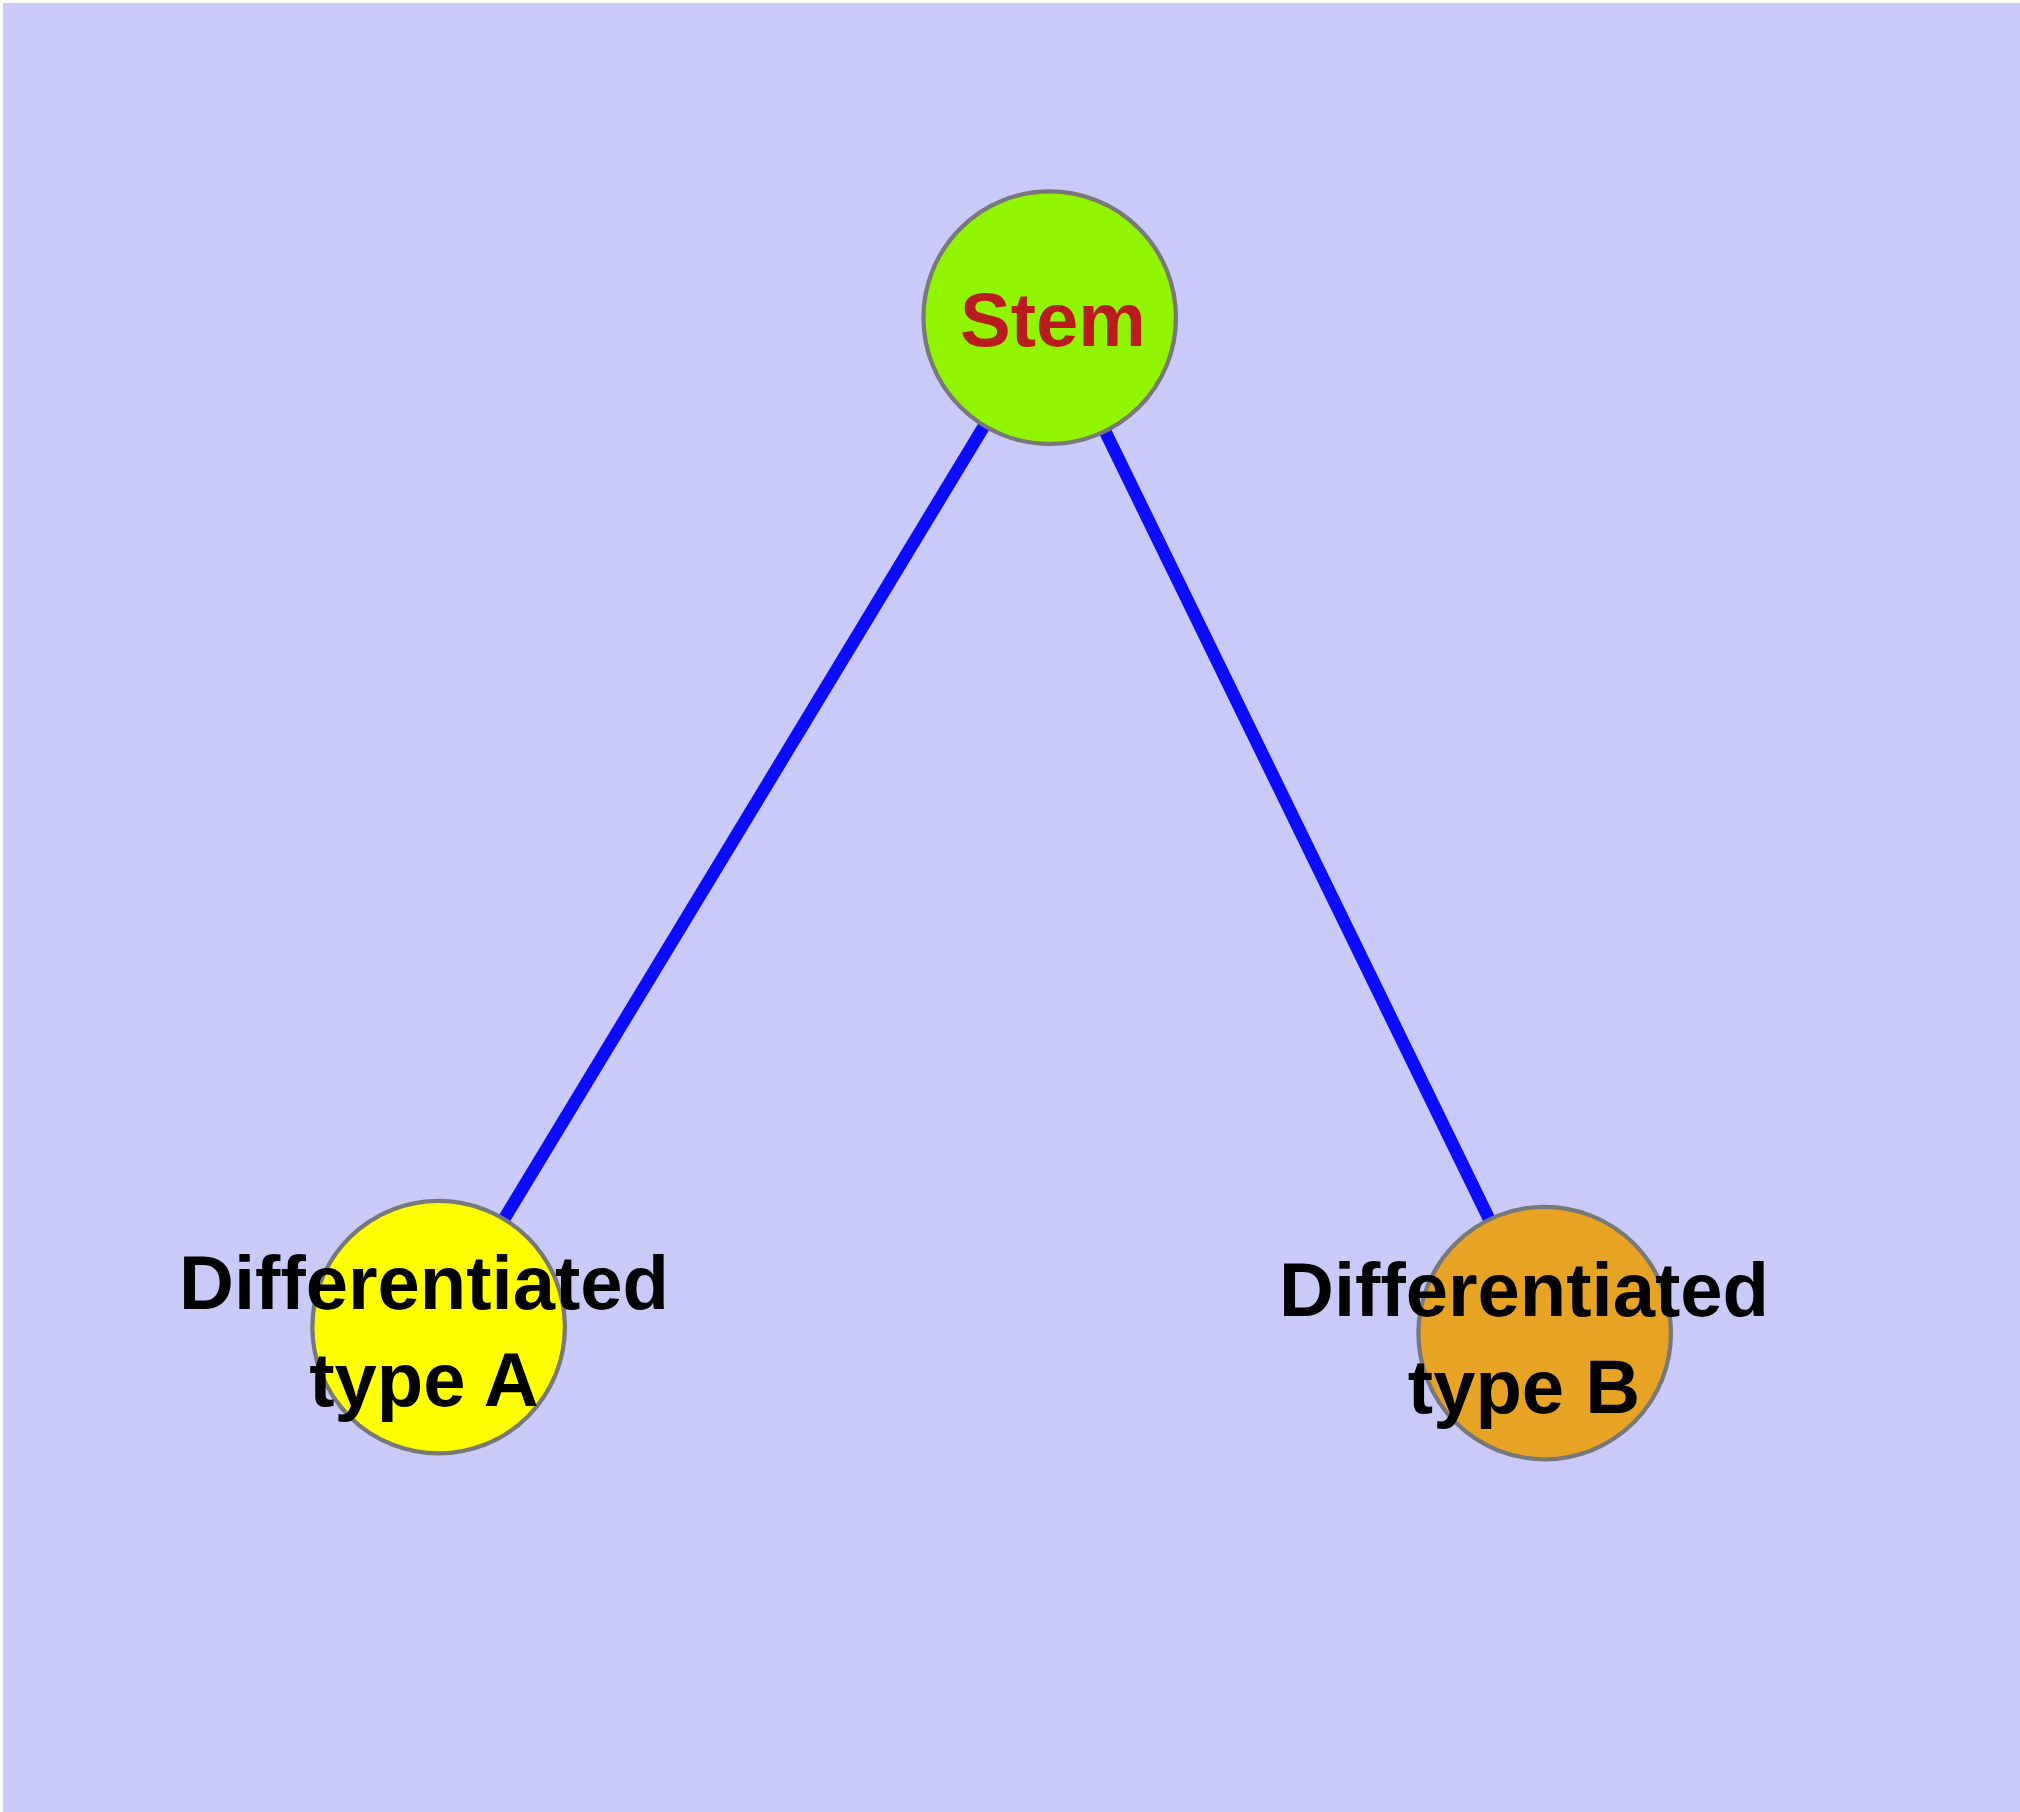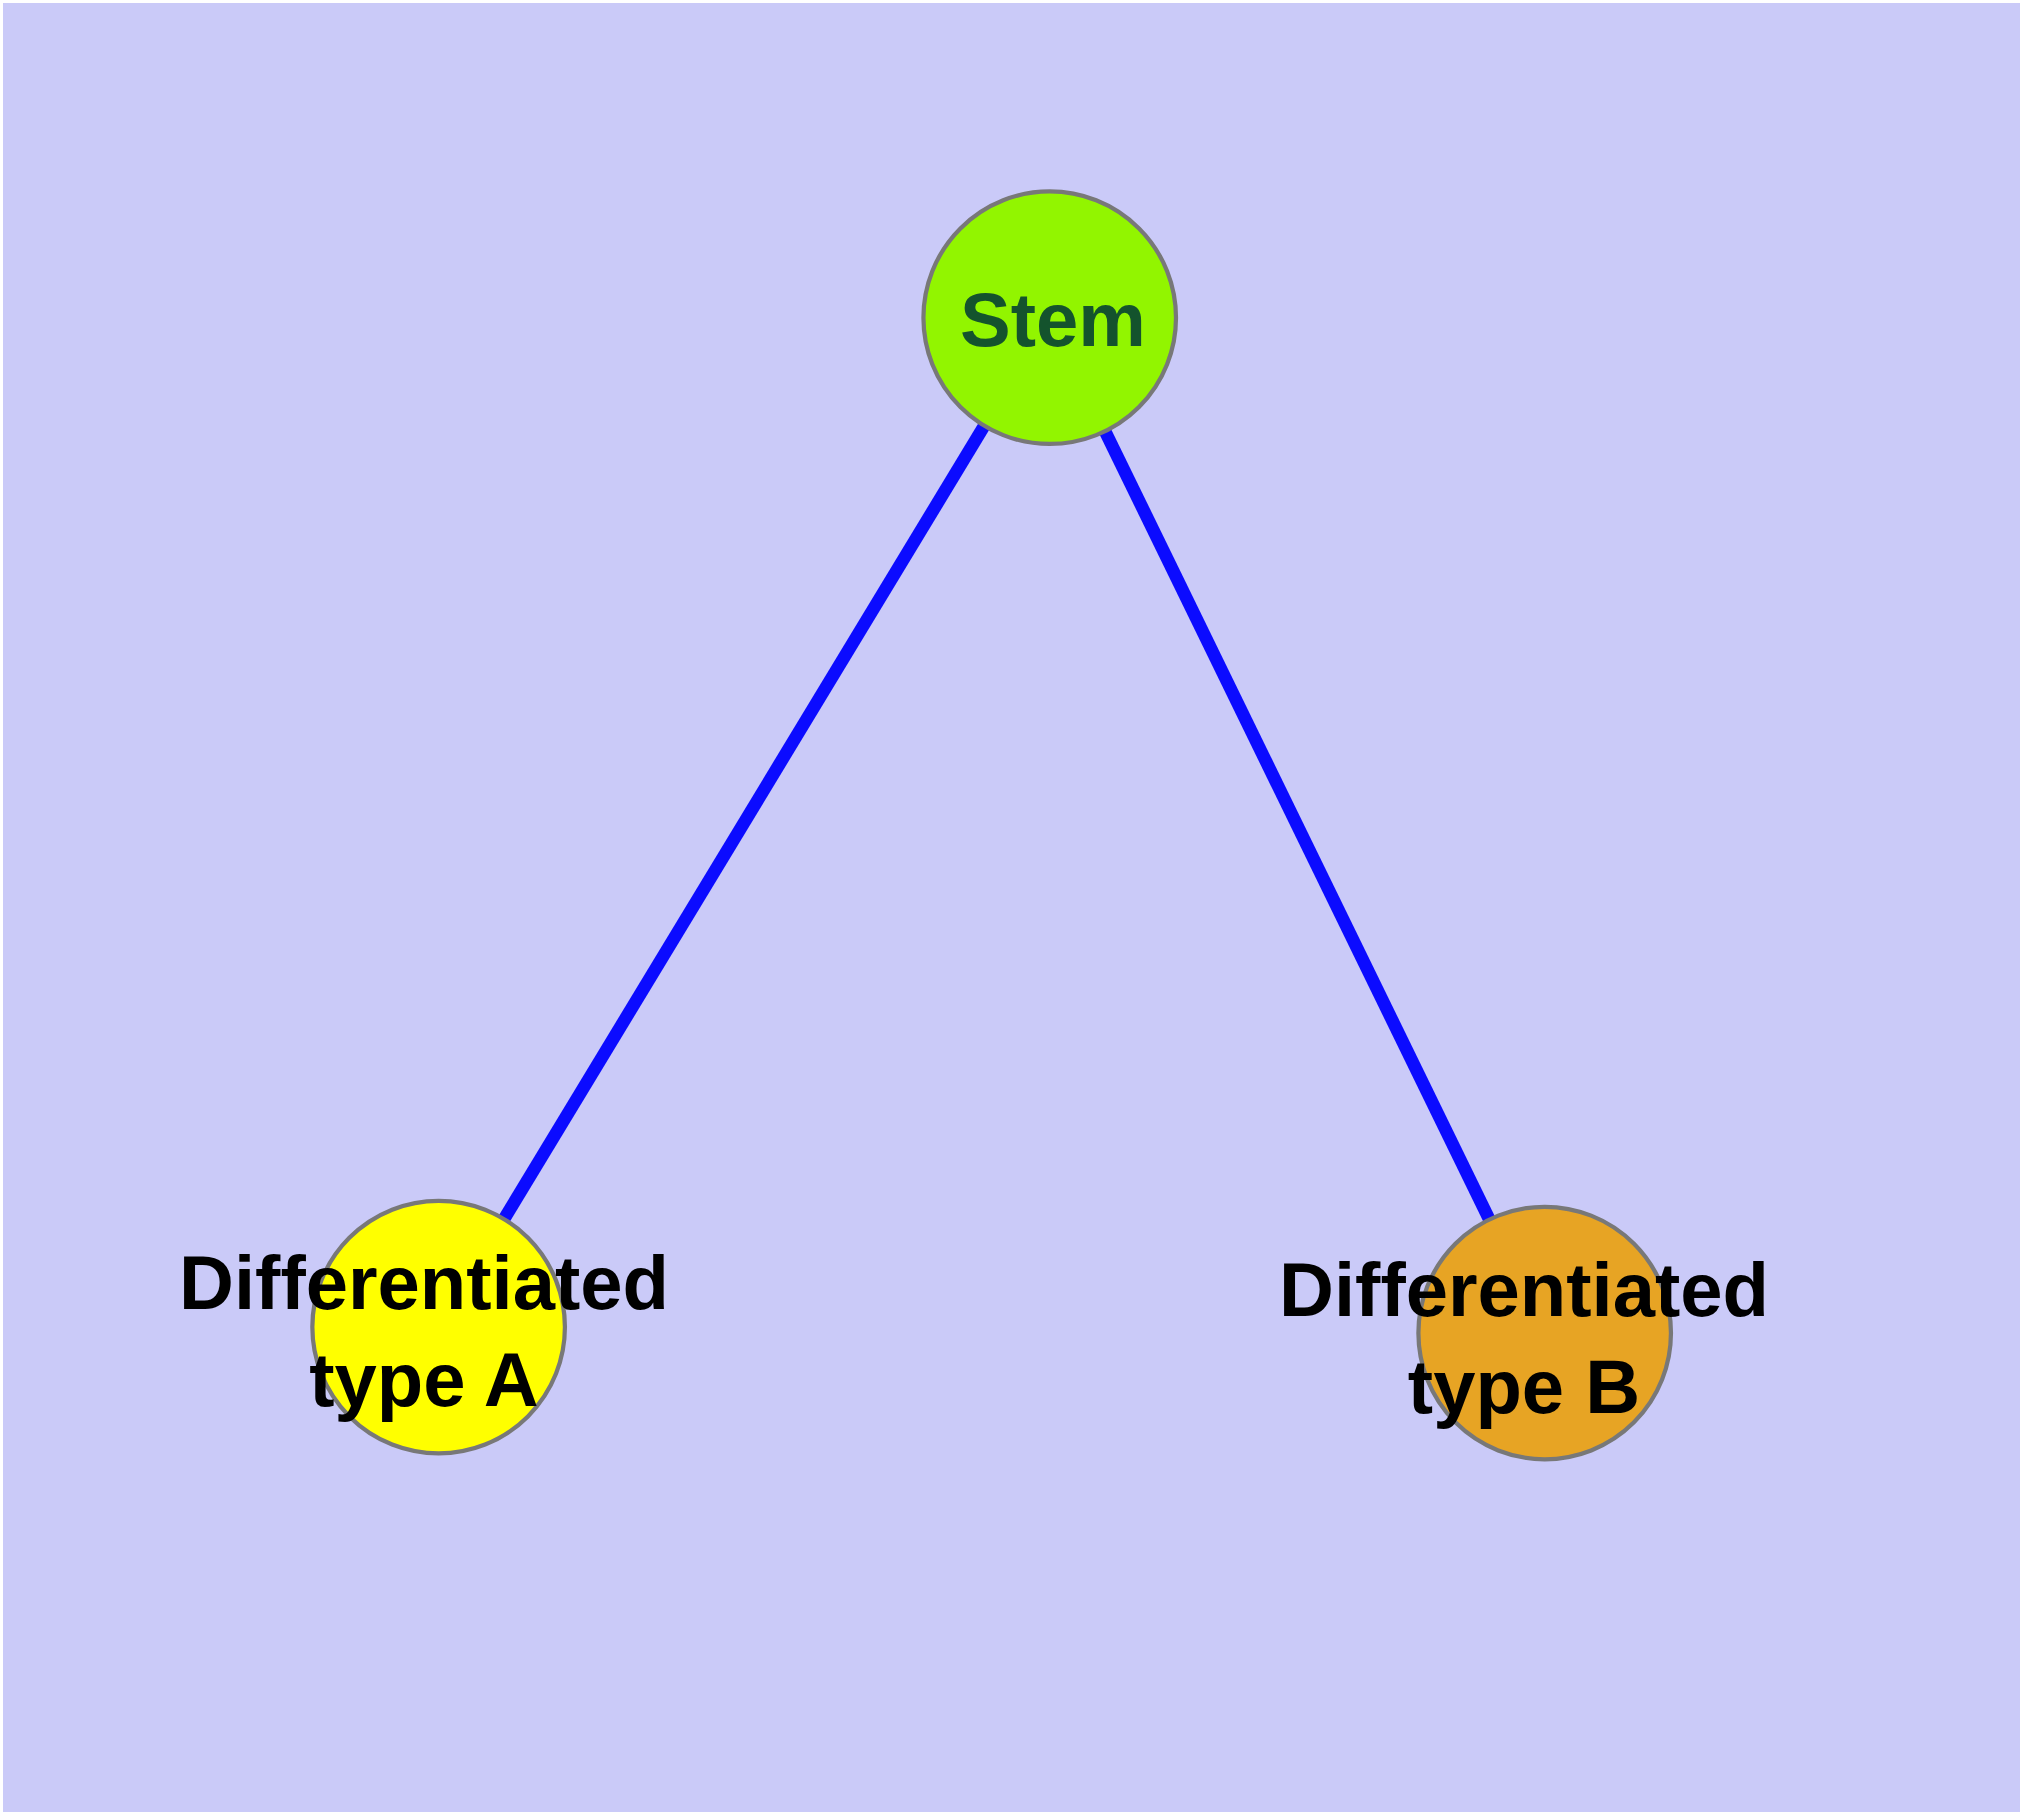--- a/index.html
+++ b/index.html
@@ -46,21 +46,21 @@
   <svg class="graph-svg" width="2018" height="1810" viewBox="3 3 2381 2135">
 
     <line x1="1238" y1="374" x2="517" y2="1565" stroke="#0b0bff" stroke-width="15"></line>
     <line x1="1238" y1="374" x2="1822" y2="1572" stroke="#0b0bff" stroke-width="15"></line>
 
     <circle cx="1238" cy="374" r="149" fill="#92f500" stroke="#787878" stroke-width="5"></circle>
     <circle cx="517" cy="1565" r="149" fill="#ffff00" stroke="#787878" stroke-width="5"></circle>
     <circle cx="1822" cy="1572" r="149" fill="#e7a424" stroke="#787878" stroke-width="5"></circle>
   </svg>
 
-  <div class="node-label label-stem" style="color: #14532d;">Stem</div>
+  <div class="node-label label-stem" style="color: #b91c1c;">Stem</div>
 
   <div class="node-label label-type-a" style="color: rgb(0, 0, 0);">Differentiated
 type A</div>
 
   <div class="node-label label-type-b" style="color: rgb(0, 0, 0);">Differentiated
 type B</div>
 
 </div>
 
 

